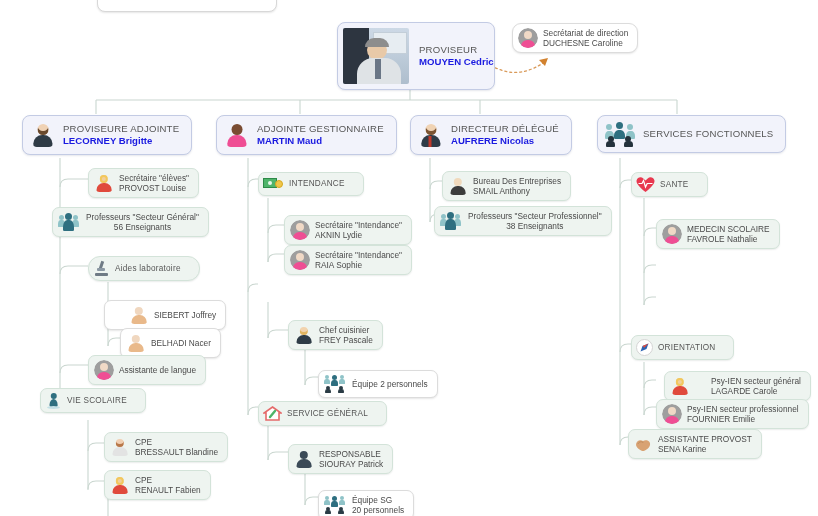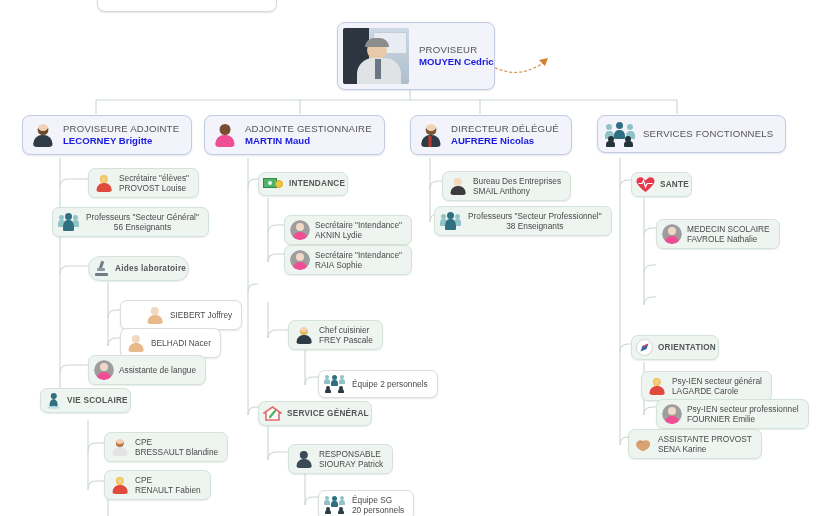--- a/index.html
+++ b/index.html
@@ -40,21 +40,21 @@
     padding: 6px 12px 6px 7px;
     box-shadow: 0 1px 2px rgba(60,70,110,.13);
   }
   .chief .l1 { font-size: 9.6px; color: #565656; letter-spacing: .2px; }
   .chief .l2 { font-size: 9.6px; color: #1a1ae0; font-weight: bold; }
 
   
   .plain { background: #ffffff; border: 1px solid #dcdcdc; box-shadow: 0 1px 2px rgba(0,0,0,.10); }
 
   
-  .chip { padding: 3px 2px 3px 4px; font-weight: bold; }
+  .chip { padding: 3px 18px 3px 4px; }
   .chip .l1 { font-size: 8.2px; color: #555; letter-spacing: .25px; }
 
   
   .av { position: relative; width: 20px; height: 20px; flex: 0 0 20px; margin-right: 5px; }
   .av.sm { width: 17px; height: 17px; flex-basis: 17px; }
   .av.lg { width: 26px; height: 26px; flex-basis: 26px; margin-right: 7px; }
 
   .av .head { position: absolute; left: 50%; transform: translateX(-50%); border-radius: 50%; }
   .av .body { position: absolute; left: 50%; transform: translateX(-50%); border-radius: 46% 46% 18% 18% / 70% 70% 18% 18%; }
   .av .disc { position: absolute; inset: 0; border-radius: 50%; }
@@ -194,20 +194,31 @@
       <div style="position:absolute;left:22px;top:10px;width:24px;height:9px;border-radius:12px 12px 0 0;background:#8d8d8d;"></div>
       <div style="position:absolute;left:14px;top:30px;width:44px;height:26px;border-radius:16px 16px 0 0;background:#dfe3e6;"></div>
       <div style="position:absolute;left:32px;top:31px;width:6px;height:20px;background:#6a7686;"></div>
     </div>
     <div class="txt">
       <span class="l1">PROVISEUR</span>
       <span class="l2">MOUYEN Cedric</span>
     </div>
   </div>
 
+  <div class="node plain" style="left:512px; top:23px; border-radius:9px;">
+    <div class="av avround">
+      <span class="disc"></span>
+        <span class="head"></span>
+        <span class="body"></span>
+    </div>
+    <div class="txt">
+      <span class="l1">Secrétariat de direction</span>
+      <span class="l2">DUCHESNE Caroline</span>
+    </div>
+  </div>
 
   <div class="node chief" style="left:22px; top:115px;">
     <div class="av lg suitm" style="--x:0">
       <span class="head" style="background:#f0d2b4;box-shadow:0 -4px 0 0 #6a4a2e inset;"></span>
       <span class="body" style="background:#2f3b46;"></span>
     </div>
     <div class="txt">
       <span class="l1">PROVISEURE ADJOINTE</span>
       <span class="l2">LECORNEY Brigitte</span>
     </div>
@@ -243,21 +254,21 @@
     <div class="micro">
       <span style="position:absolute;left:7px;top:1px;width:3px;height:8px;background:#6f7b85;transform:rotate(18deg);display:block;"></span>
       <span style="position:absolute;left:4px;top:8px;width:8px;height:3px;background:#8b98a3;display:block;border-radius:1px;"></span>
       <span style="position:absolute;left:2px;top:13px;width:13px;height:3px;background:#6f7b85;display:block;border-radius:1px;"></span>
     </div>
     <div class="txt">
       <span class="l1">Aides laboratoire</span>
     </div>
   </div>
 
-  <div class="node plain" style="left:120px; top:300px;padding-left:24px;">
+  <div class="node plain" style="left:104px; top:300px;padding-left:24px;">
     <div class="av beige">
       <span class="head"></span>
         <span class="body"></span>
     </div>
     <div class="txt">
         <span class="l1">SIEBERT Joffrey</span>
       </div>
   </div>
 
   <div class="node plain" style="left:120px; top:328px;">
@@ -307,21 +318,21 @@
     <div class="av blondH">
       <span class="head"></span>
         <span class="body"></span>
     </div>
     <div class="txt">
       <span class="l1">CPE</span>
       <span class="l2">RENAULT Fabien</span>
     </div>
   </div>
 
-  <div class="node chief" style="left:204px; top:115px;align-items:center;">
+  <div class="node chief" style="left:216px; top:115px;align-items:center;">
     <div class="av lg">
       <span class="head" style="background:#7a4c32;"></span>
       <span class="body" style="background:#ef4e94;"></span>
     </div>
     <div class="txt">
       <span class="l1">ADJOINTE GESTIONNAIRE</span>
       <span class="l2">MARTIN Maud</span>
     </div>
   </div>
 
@@ -521,21 +532,21 @@
           <circle cx="8.5" cy="8.5" r="8" fill="#ffffff" stroke="#d4d4d4"></circle>
           <path d="M12.5 4.5 L6.5 7 L4.5 12.5 L10.5 10 Z" fill="#2b63b3"></path>
           <path d="M12.5 4.5 L6.5 7 L8.3 8.7 Z" fill="#e04b3c"></path>
         </svg>
     </div>
     <div class="txt">
         <span class="l1">ORIENTATION</span>
       </div>
   </div>
 
-  <div class="node" style="left:641px; top:371px;">
+  <div class="node" style="left:664px; top:371px;gap:16px;">
     <div class="av blondH">
       <span class="head"></span>
         <span class="body"></span>
     </div>
     <div class="txt">
       <span class="l1">Psy-IEN secteur général</span>
       <span class="l2">LAGARDE Carole</span>
     </div>
   </div>
 

